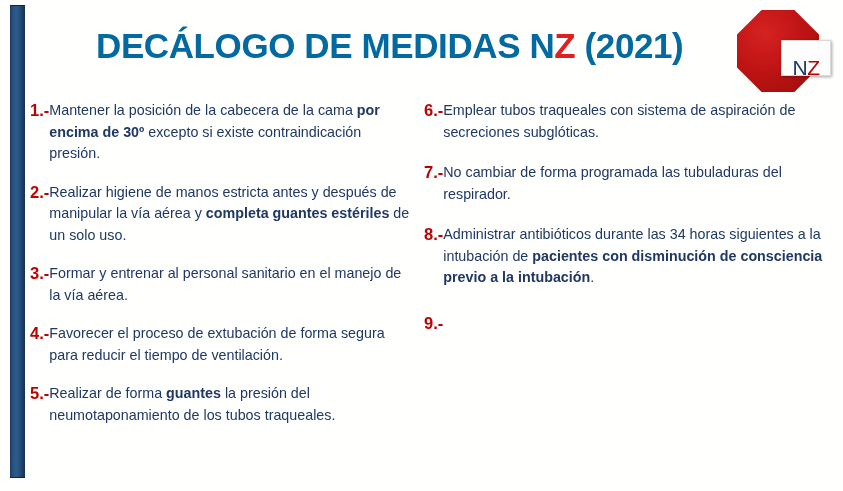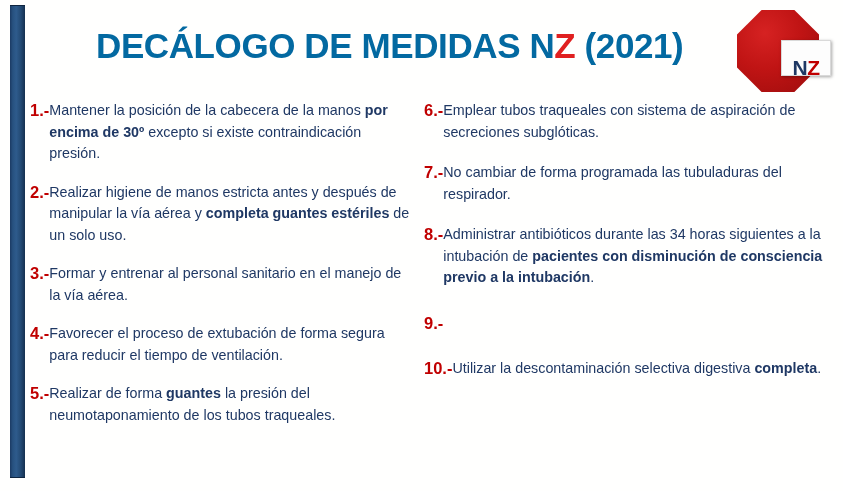--- a/index.html
+++ b/index.html
@@ -76,21 +76,21 @@
     height: 34px;
     background: #fdfdfd;
     border: 1px solid #d9d9d9;
     box-shadow: 1px 1px 3px rgba(0,0,0,0.35);
     display: flex;
     align-items: center;
     justify-content: center;
   }
   #logo-plaque .nz {
     font-size: 21px;
-    font-weight: bold;
+    font-weight: normal;
     line-height: 1;
     letter-spacing: -0.5px;
     font-family: "Liberation Sans", sans-serif;
     margin-top: 19px;
   }
   #logo-plaque .nz .n { color: #1f3864; }
   #logo-plaque .nz .z { color: #c00000; }
 
   
   .column {
@@ -139,21 +139,21 @@
   <div id="logo">
     <div id="logo-octagon"></div>
     <div id="logo-plaque">
       <span class="nz"><span class="n">N</span><span class="z">Z</span></span>
     </div>
   </div>
 
   <div class="column" id="col-left">
       <div class="measure">
         <span class="num">1.-</span>
-        <span class="body"><span>Mantener la posición de la cabecera de la manos </span><b>por encima de 30º</b><span> excepto si existe contraindicación presión.</span></span>
+        <span class="body"><span>Mantener la posición de la cabecera de la cama </span><b>por encima de 30º</b><span> excepto si existe contraindicación presión.</span></span>
       </div>
       <div class="measure">
         <span class="num">2.-</span>
         <span class="body"><span>Realizar higiene de manos estricta antes y después de manipular la vía aérea y </span><b>completa guantes estériles</b><span> de un solo uso.</span></span>
       </div>
       <div class="measure">
         <span class="num">3.-</span>
         <span class="body"><span>Formar y entrenar al personal sanitario en el manejo de la vía aérea.</span></span>
       </div>
       <div class="measure">
@@ -174,19 +174,15 @@
         <span class="num">7.-</span>
         <span class="body"><span>No cambiar de forma programada las tubuladuras del respirador.</span></span>
       </div>
       <div class="measure">
         <span class="num">8.-</span>
         <span class="body"><span>Administrar antibióticos durante las 34 horas siguientes a la intubación de </span><b>pacientes con disminución de consciencia previo a la intubación</b><span>.</span></span>
       </div>
       <div class="measure gap-large">
         <span class="num">9.-</span>
       </div>
-      <div class="measure gap-large">
-        <span class="num">10.-</span>
-        <span class="body"><span>Utilizar la descontaminación selectiva digestiva </span><b>completa</b><span>.</span></span>
-      </div>
     </div>
 
 </div>
 
 </body></html>

